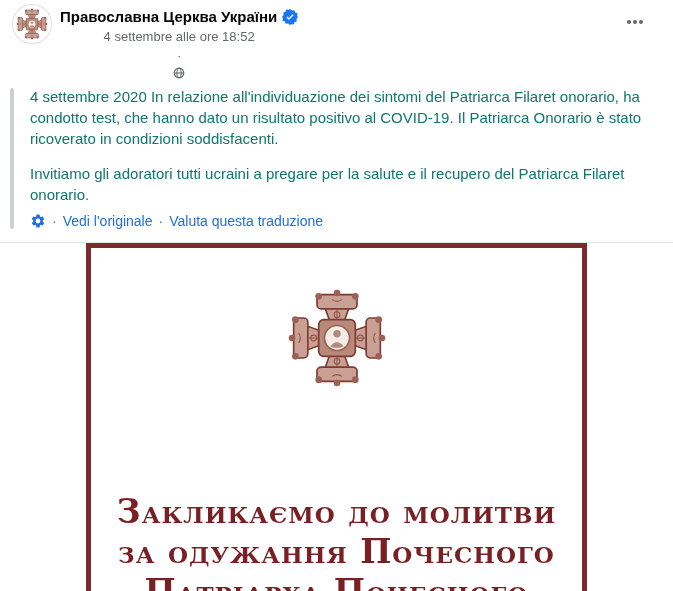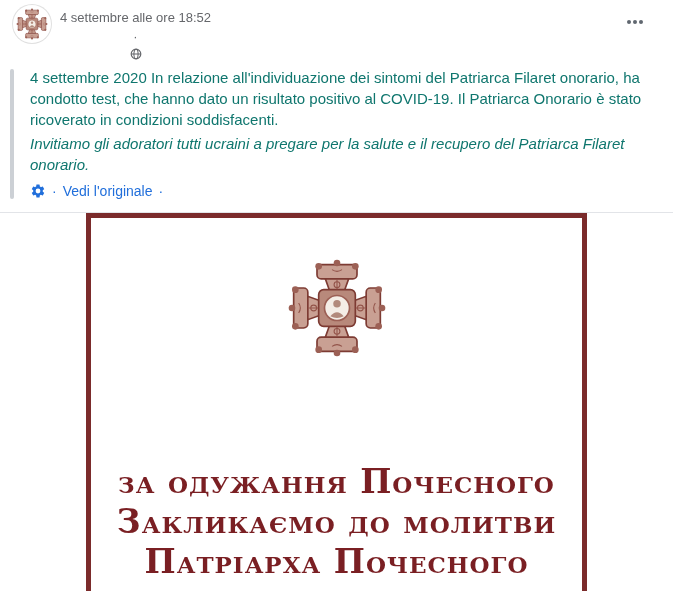--- a/index.html
+++ b/index.html
@@ -19,21 +19,21 @@
     font-size:13px; color:#65676b;flex-direction:column; }
   .more-btn{ position:absolute; right:22px; top:10px; width:32px; height:24px;
     display:flex; align-items:center; justify-content:center; border-radius:6px;
     cursor:pointer; }
 
   
   .post-body{ position:relative; margin-top:7px; padding:0 26px 0 30px; }
   .quote-bar{ position:absolute; left:10px; top:2px; bottom:0; width:4px;
     background:#ccd0d5; border-radius:2px; }
   .post-text p{ font-size:15px; line-height:21px; color:#0f766e; }
-  .post-text p + p{ margin-top:3px;font-style:italic; }
+  .post-text p + p{ margin-top:14px; }
   .translation-row{ display:flex; align-items:center; gap:6px; margin-top:8px;
     font-size:14px; color:#216fdb; }
   .translation-row .sep{ color:#216fdb; }
   .trans-link{ cursor:pointer;text-align:right; }
   .gear-btn{ display:flex; align-items:center; cursor:pointer; }
 
   
   .divider{ margin-top:13px; border-top:1px solid #e2e4e8; }
   .attachment{ width:501px; margin:0 auto; border:5px solid #7b2b2b;
     background:#fff; height:420px; text-align:center; cursor:pointer; }
@@ -97,20 +97,27 @@
   </defs>
 </svg>
 
 <div class="header">
   <div class="avatar">
     <svg width="32" height="32" viewBox="0 0 120 120">
       <use href="#ornate-cross"></use>
     </svg>
   </div>
   <div class="head-text">
+    <div class="name-row">
+      <span class="page-name">Православна Церква України</span>
+      <svg width="16" height="16" viewBox="0 0 24 24">
+        <path fill="#1877f2" d="M12 0l2.9 2.2 3.6-.5 1.3 3.4 3.4 1.3-.5 3.6L24 12l-2.3 2.9.5 3.6-3.4 1.3-1.3 3.4-3.6-.5L12 24l-2.9-2.3-3.6.5-1.3-3.4-3.4-1.3.5-3.6L0 12l2.3-2.9-.5-3.6 3.4-1.3 1.3-3.4 3.6.5z"></path>
+        <path fill="#fff" d="M10.4 16.4l-3.7-3.7 1.5-1.5 2.2 2.2 5.4-5.4 1.5 1.5z"></path>
+      </svg>
+    </div>
     <div class="meta-row">
       <span>4 settembre alle ore 18:52</span>
       <span class="sep">·</span>
       <svg width="12" height="12" viewBox="0 0 16 16">
         <circle cx="8" cy="8" r="6.4" fill="none" stroke="#65676b" stroke-width="1.6"></circle>
         <ellipse cx="8" cy="8" rx="2.8" ry="6.4" fill="none" stroke="#65676b" stroke-width="1.4"></ellipse>
         <line x1="1.6" y1="8" x2="14.4" y2="8" stroke="#65676b" stroke-width="1.4"></line>
       </svg>
     </div>
   </div>
@@ -131,28 +138,29 @@
   </div>
   <div class="translation-row">
     <span class="gear-btn">
       <svg width="16" height="16" viewBox="0 0 24 24">
         <path fill="#216fdb" d="M19.14 12.94c.04-.3.06-.61.06-.94 0-.32-.02-.64-.07-.94l2.03-1.58a.49.49 0 00.12-.61l-1.92-3.32a.49.49 0 00-.59-.22l-2.39.96c-.5-.38-1.03-.7-1.62-.94l-.36-2.54a.48.48 0 00-.48-.41h-3.84c-.24 0-.43.17-.47.41l-.36 2.54c-.59.24-1.13.57-1.62.94l-2.39-.96a.49.49 0 00-.59.22L2.74 8.87c-.12.21-.08.47.12.61l2.03 1.58c-.05.3-.09.63-.09.94s.02.64.07.94l-2.03 1.58a.49.49 0 00-.12.61l1.92 3.32c.12.22.37.29.59.22l2.39-.96c.5.38 1.03.7 1.62.94l.36 2.54c.05.24.24.41.48.41h3.84c.24 0 .44-.17.47-.41l.36-2.54c.59-.24 1.13-.56 1.62-.94l2.39.96c.22.08.47 0 .59-.22l1.92-3.32c.12-.22.07-.47-.12-.61l-2.01-1.58zM12 15.6A3.6 3.6 0 1112 8.4a3.6 3.6 0 010 7.2z"></path>
       </svg>
     </span>
     <span class="sep">·</span>
     <span class="trans-link">Vedi l'originale</span>
     <span class="sep">·</span>
+    <span class="trans-link">Valuta questa traduzione</span>
   </div>
 </div>
 
 <div class="divider"></div>
 <div class="attachment">
   <div class="cross-wrap">
     <svg width="100" height="100" viewBox="0 0 120 120">
       <use href="#ornate-cross"></use>
     </svg>
   </div>
   <div class="caption">
+    <div>Закликаємо до молитви</div>
     <div>за одужання Почесного</div>
-    <div>Закликаємо до молитви</div>
     <div>Патріарха Почесного</div>
   </div>
 </div>
 
 </body></html>

